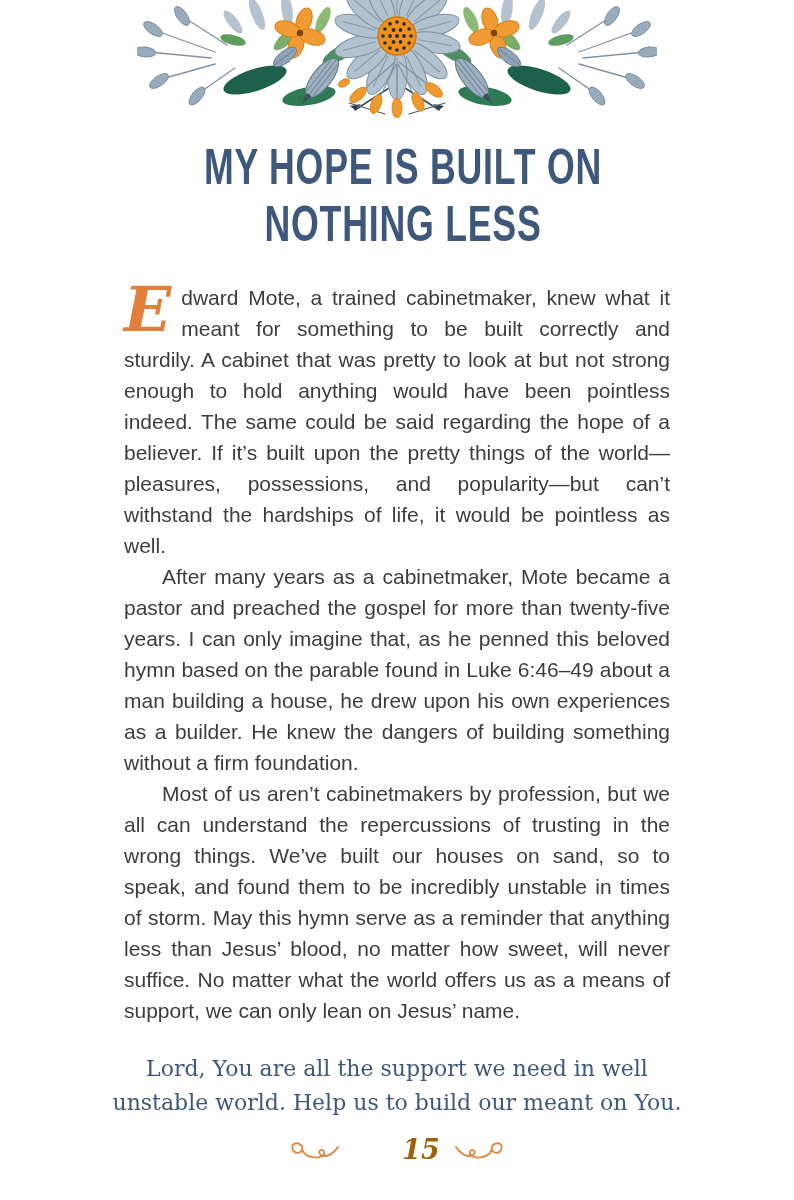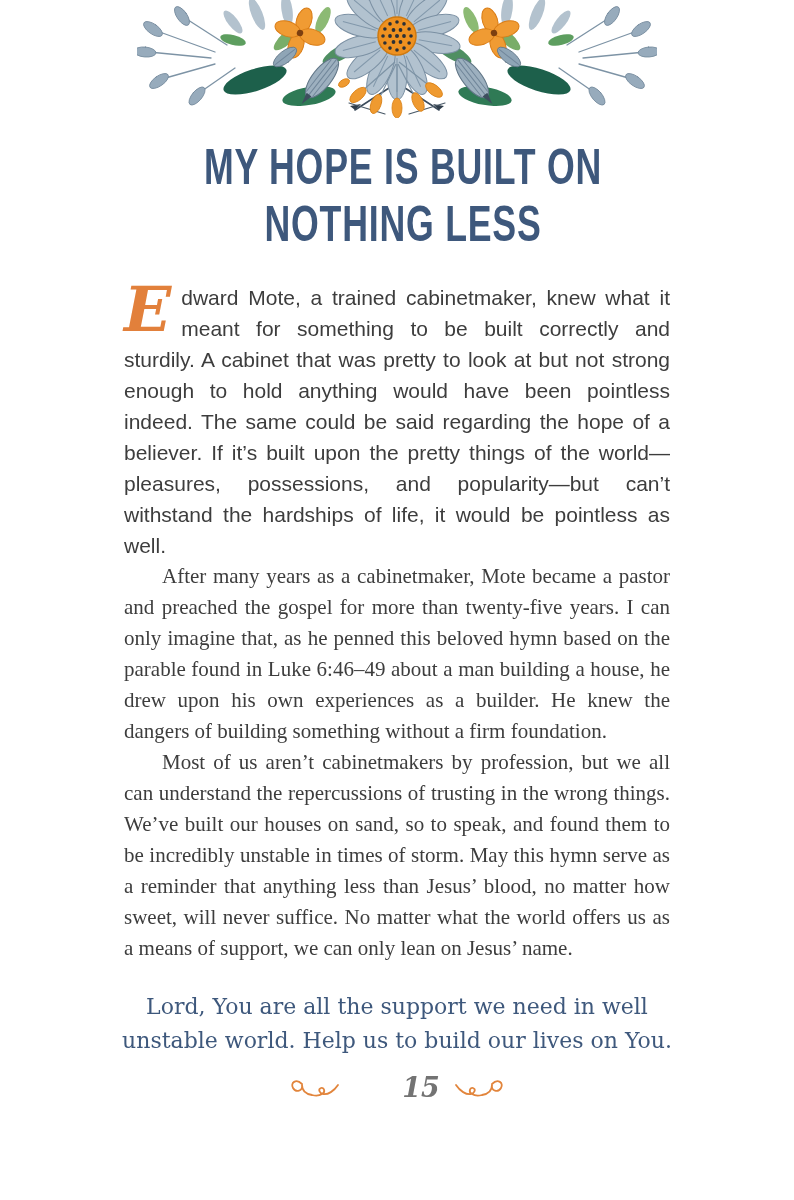--- a/index.html
+++ b/index.html
@@ -33,21 +33,21 @@
   }
   .content{
     width:546px;
     margin:30px auto 0 auto;
     color:#3d3d3d;
     font-size:21px;
     line-height:31px;
     text-align:justify;
   }
   .content p{margin:0;}
-  .content p.indented{text-indent:38px;font-family:Liberation Serif, serif;}
+  .content p.indented{text-indent:38px;}
   .dropcap{
     float:left;
     color:#e2803b;
     font-family:"DejaVu Serif", serif;
     font-style:italic;
     font-weight:700;
     font-size:62px;
     line-height:52px;
     height:60px;
     padding:2px 10px 0 0;
@@ -61,21 +61,21 @@
     line-height:34px;
   }
   .footer{
     margin-top:16px;
     display:flex;
     align-items:center;
     justify-content:center;
     gap:12px;
   }
   .page-number{
-    color:#737373;
+    color:#a16207;
     font-family:"DejaVu Serif", serif;
     font-style:italic;
     font-weight:700;
     font-size:27px;
     line-height:27px;
     margin-left:48px;
   }
   .flourish{display:block;}
 </style>
 </head>
@@ -251,21 +251,21 @@
   </h1>
 
   <div class="content">
     <p><span class="dropcap">E</span><span>dward Mote, a trained cabinetmaker, knew what it meant for something to be built correctly and sturdily. A cabinet that was pretty to look at but not strong enough to hold anything would have been pointless indeed. The same could be said regarding the hope of a believer. If it’s built upon the pretty things of the world—pleasures, possessions, and popularity—but can’t withstand the hardships of life, it would be pointless as well.</span></p>
     <p class="indented">After many years as a cabinetmaker, Mote became a pastor and preached the gospel for more than twenty-five years. I can only imagine that, as he penned this beloved hymn based on the parable found in Luke 6:46–49 about a man building a house, he drew upon his own experiences as a builder. He knew the dangers of building something without a firm foundation.</p>
     <p class="indented">Most of us aren’t cabinetmakers by profession, but we all can understand the repercussions of trusting in the wrong things. We’ve built our houses on sand, so to speak, and found them to be incredibly unstable in times of storm. May this hymn serve as a reminder that anything less than Jesus’ blood, no matter how sweet, will never suffice. No matter what the world offers us as a means of support, we can only lean on Jesus’ name.</p>
   </div>
 
   <div class="prayer">
     <span>Lord, You are all the support we need in well</span><br>
-    <span>unstable world. Help us to build our lives on You.</span>
+    <span>unstable world. Help us to build our meant on You.</span>
   </div>
 
   <div class="footer">
     <svg class="flourish" width="54" height="26" viewBox="0 0 54 26" xmlns="http://www.w3.org/2000/svg" aria-hidden="true">
       <path d="M14,9 C8,3 2,8 5,13 C8,18 15,16 14,10 C14,16 18,19 24,20 C28,21 31,21 34,19 C38,17 36,12 33,13 C30,14 31,18 35,19 C40,20 46,16 50,10" fill="none" stroke="#e2853c" stroke-width="1.8" stroke-linecap="round"></path>
     </svg>
     <span class="page-number">15</span>
     <svg class="flourish" width="54" height="26" viewBox="0 0 54 26" xmlns="http://www.w3.org/2000/svg" aria-hidden="true">
       <g transform="translate(54 0) scale(-1 1)">
         <path d="M14,9 C8,3 2,8 5,13 C8,18 15,16 14,10 C14,16 18,19 24,20 C28,21 31,21 34,19 C38,17 36,12 33,13 C30,14 31,18 35,19 C40,20 46,16 50,10" fill="none" stroke="#e2853c" stroke-width="1.8" stroke-linecap="round"></path>

